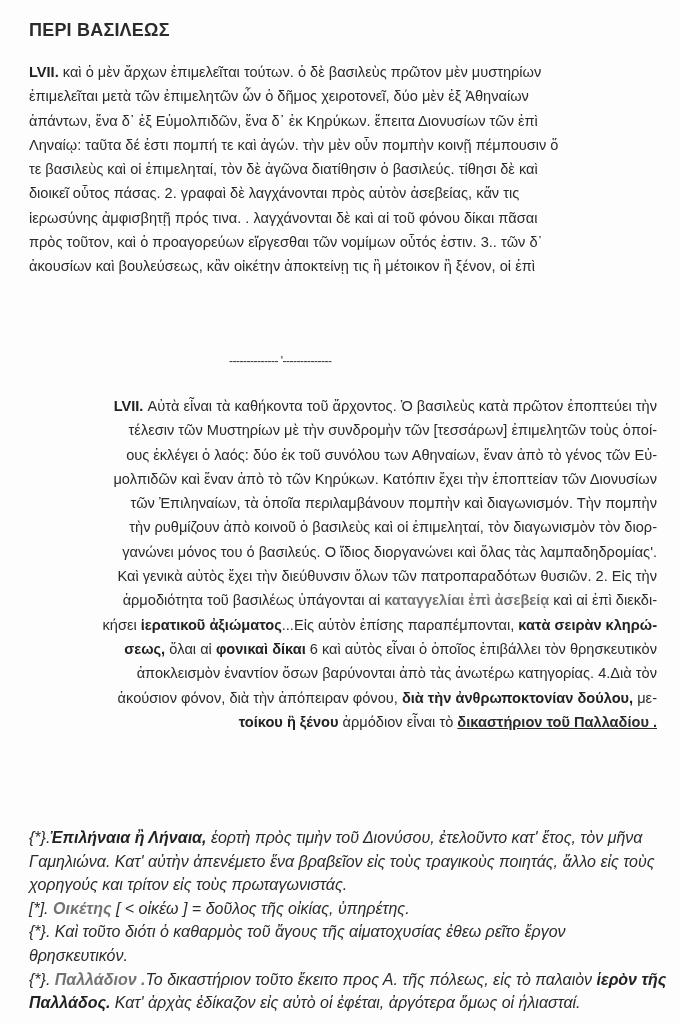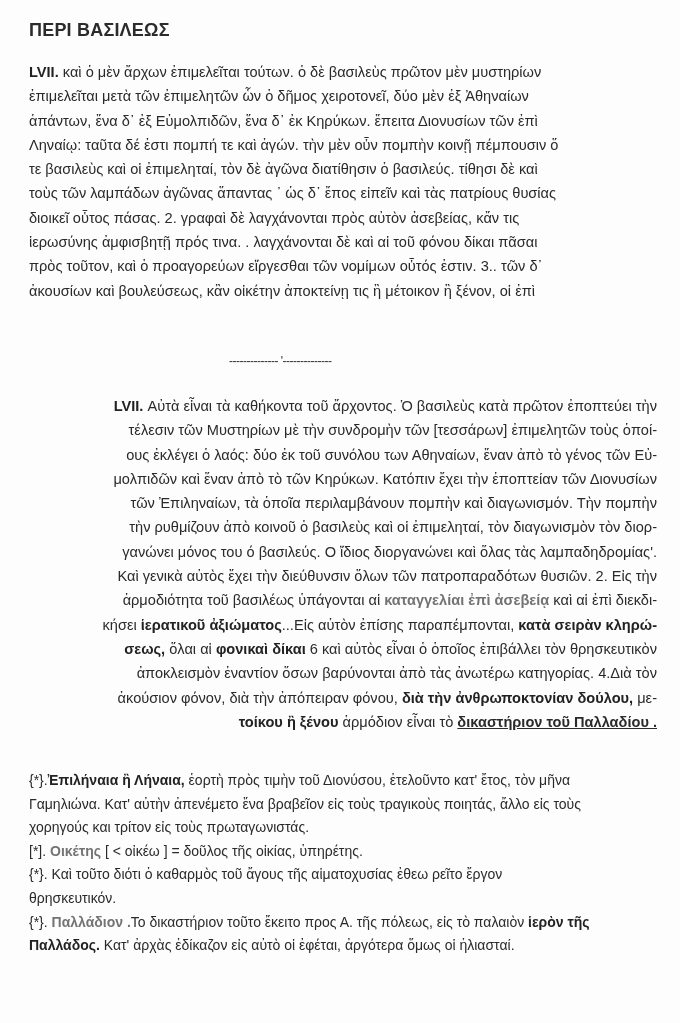--- a/index.html
+++ b/index.html
@@ -4,39 +4,38 @@
 <style>
   html, body { margin: 0; padding: 0; background: #fdfdfd; }
   body { width: 680px; height: 1023px; overflow: hidden; position: relative;
          font-family: "Liberation Sans", "DejaVu Sans", sans-serif; color: #2a2a2a; }
   .page { position: absolute; left: 29px; top: 0; width: 630px; }
   .title { position: absolute; top: 20px; left: 0; font-size: 18px; font-weight: bold; letter-spacing: 0.2px; color: #2b2b2b; }
   .para { font-size: 14.6px; line-height: 24.3px; margin: 0; position: absolute; left: 0; width: 628px; }
   .p1 { top: 60px; }
   .sep { position: absolute; top: 354px; left: 200px; font-size: 12px; color: #333; letter-spacing: -0.5px; }
   .p2 { top: 394px; text-align: right; }
-  .notes { position: absolute; top: 769px; left: 0; width: 630px; font-size: 14px; line-height: 23.6px; color: #2a2a2a; }
+  .notes { position: absolute; top: 826px; left: 0; width: 630px; font-size: 16px; line-height: 23.6px; font-style: italic; color: #2a2a2a; }
   b { font-weight: bold; color: #222; }
   .blue { color: #737373; font-weight: bold; }
   .ul { text-decoration: underline; font-weight: bold; }
   .line { display: block; white-space: nowrap; }
 </style>
 </head>
 <body>
 
 <div class="page">
   <div class="title">ΠΕΡΙ ΒΑΣΙΛΕΩΣ</div>
 
   <div class="para p1">
     <span class="line"><b>LVII.</b><span> καὶ ὁ μὲν ἄρχων ἐπιμελεῖται τούτων. ὁ δὲ βασιλεὺς πρῶτον μὲν μυστηρίων</span></span>
     <span class="line">ἐπιμελεῖται μετὰ τῶν ἐπιμελητῶν ὧν ὁ δῆμος χειροτονεῖ, δύο μὲν ἐξ Ἀθηναίων</span>
     <span class="line">ἁπάντων, ἕνα δ᾽ ἐξ Εὐμολπιδῶν, ἕνα δ᾽ ἐκ Κηρύκων. ἔπειτα Διονυσίων τῶν ἐπὶ</span>
     <span class="line">Ληναίῳ: ταῦτα δέ ἐστι πομπή τε καὶ ἀγών. τὴν μὲν οὖν πομπὴν κοινῇ πέμπουσιν ὅ</span>
     <span class="line">τε βασιλεὺς καὶ οἱ ἐπιμεληταί, τὸν δὲ ἀγῶνα διατίθησιν ὁ βασιλεύς. τίθησι δὲ καὶ</span>
-    <span class="line">τοὺς τῶν λαμπάδων ἀγῶνας ἅπαντας ᾽ ὡς δ᾽ ἔπος εἰπεῖν καὶ τὰς πατρίους θυσίας</span>
     <span class="line">διοικεῖ οὗτος πάσας. 2. γραφαὶ δὲ λαγχάνονται πρὸς αὐτὸν ἀσεβείας, κἄν τις</span>
     <span class="line">ἱερωσύνης ἀμφισβητῇ πρός τινα. . λαγχάνονται δὲ καὶ αἱ τοῦ φόνου δίκαι πᾶσαι</span>
     <span class="line">πρὸς τοῦτον, καὶ ὁ προαγορεύων εἴργεσθαι τῶν νομίμων οὗτός ἐστιν. 3.. τῶν δ᾽</span>
     <span class="line">ἀκουσίων καὶ βουλεύσεως, κἂν οἰκέτην ἀποκτείνῃ τις ἢ μέτοικον ἢ ξένον, οἱ ἐπὶ</span>
   </div>
 
   <div class="sep">-------------- '--------------</div>
 
   <div class="para p2">
     <span class="line"><b>LVII.</b><span> Αὐτὰ εἶναι τὰ καθήκοντα τοῦ ἄρχοντος. Ὁ βασιλεὺς κατὰ πρῶτον ἐποπτεύει τὴν</span></span>

